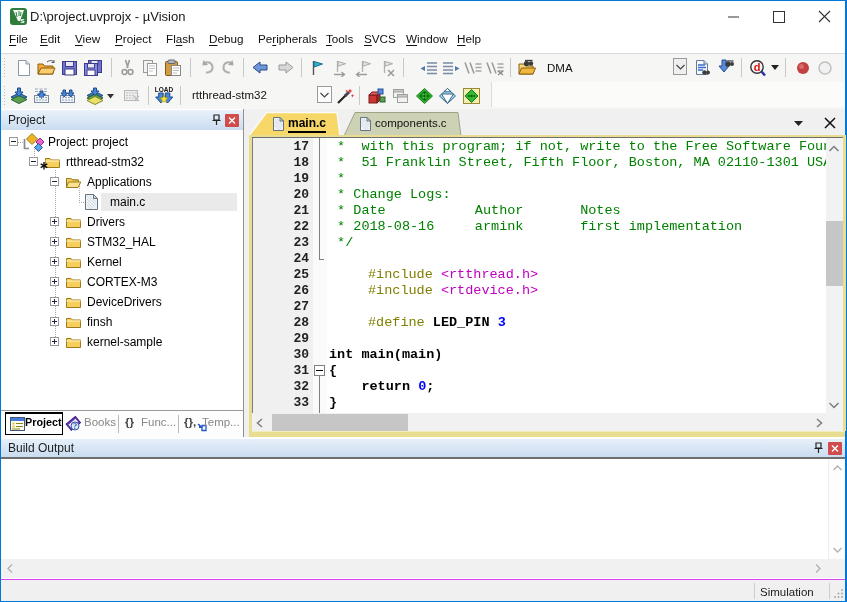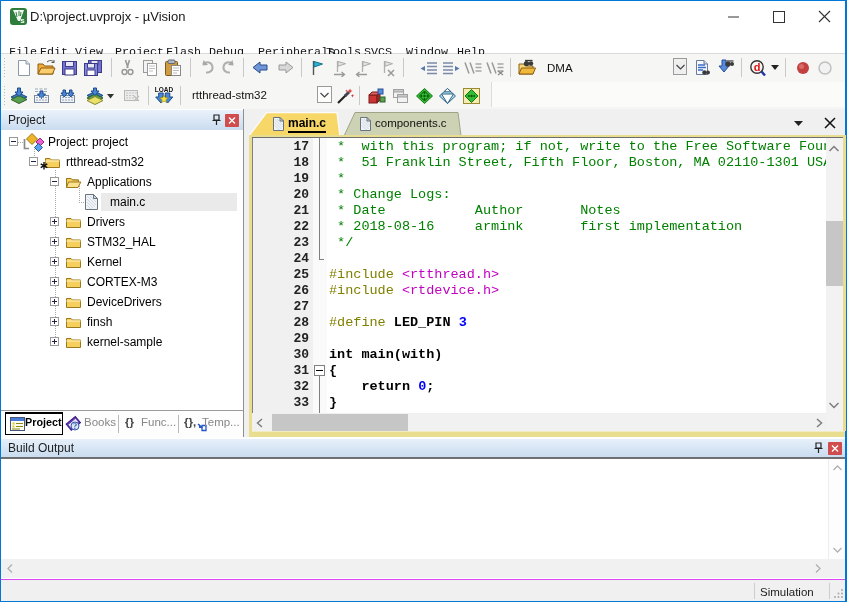--- a/index.html
+++ b/index.html
@@ -9,21 +9,21 @@
   border-left:1px solid #0078d7;border-top:1px solid #0078d7;
   border-right:2px solid #0078d7;border-bottom:2px solid #0078d7;
   box-sizing:border-box;background:#fff;}
 .abs{position:absolute;}
 
 #titlebar{left:0;top:0;width:844px;height:31px;background:#fff;}
 #title{left:29px;top:8px;font-size:13px;color:#171717;}
 
 #menubar{left:0;top:31px;width:844px;height:21px;background:#fff;
   border-bottom:1px solid #dadada;font-size:11.7px;color:#111;}
-#menubar span{position:absolute;top:13px;font-family:Liberation Mono, monospace;}
+#menubar span{position:absolute;top:0;}
 
 #tb1{left:0;top:53px;width:844px;height:28px;background:#f6f6f5;text-align:center;}
 #tb2{left:0;top:81px;width:844px;height:27px;background:#f6f6f5;border-bottom:2px solid #a8a8a8;}
 .tsep{position:absolute;top:4px;width:1px;height:19px;background:#c9c9c9;}
 .grip{position:absolute;left:2px;top:4px;width:3px;height:19px;
   background-image:repeating-linear-gradient(#bbb 0 1px,transparent 1px 3px);background-size:1px 100%;background-repeat:no-repeat;background-position:1px 0;}
 .ticon{position:absolute;top:5px;}
 
 #main{left:0;top:108px;width:844px;height:328px;background:#f0f0f0;}
 
@@ -46,21 +46,21 @@
 #editor{left:248px;top:0;width:596px;height:328px;background:#f0f0f0;}
 #tabbar{left:0;top:2px;width:596px;height:24px;background:#f0f0f0;}
 #codewrap{left:3px;top:29px;width:574px;height:275px;background:#fff;border-left:1px solid #808080;box-sizing:border-box;overflow:hidden;}
 #gutter{position:absolute;left:0;top:0;width:60px;height:275px;background:#f0f0f0;}
 #foldm{position:absolute;left:60px;top:0;width:14px;height:275px;background:#fafafa;}
 #codetext{position:absolute;left:76px;top:1px;font-family:"Liberation Mono",monospace;
   font-size:13.5px;line-height:16px;white-space:pre;color:#000;font-weight:bold;}
 #gutternums{position:absolute;right:4px;top:1px;text-align:center;
   font-family:"Liberation Mono",monospace;font-size:13px;line-height:16px;color:#222;font-weight:bold;}
 .cm{color:#008000;font-weight:normal;}
-.dir{color:#808000;font-weight:normal;}
+.dir{color:#808000;font-weight:normal;margin-left:39px;}
 .hdr{color:#c000c0;font-weight:normal;}
 .kw{color:#000000;}
 .num{color:#0000ff;}
 #vscroll{left:577px;top:29px;width:17px;height:293px;background:#f2f2f2;}
 #hscroll{left:3px;top:305px;width:574px;height:17px;background:#f1f1f1;}
 #ekhaki_b{left:0;top:322px;width:596px;height:6px;background:#e9dd90;border-top:1px solid #f3ecc0;box-sizing:border-box;}
 #ekhaki_r{left:594px;top:26px;width:3px;height:296px;background:#e9dd90;}
 #ekhaki_t{left:0;top:26px;width:597px;height:2px;background:#e9dd90;}
 #edark{left:3px;top:28px;width:591px;height:1px;background:#6e6e6e;}
 #ekhaki_l{left:0;top:26px;width:3px;height:302px;background:#e9dd90;}
@@ -533,21 +533,21 @@
 <span class="cm"> * Change Logs:</span>
 <span class="cm"> * Date           Author       Notes</span>
 <span class="cm"> * 2018-08-16     armink       first implementation</span>
 <span class="cm"> */</span>
 
 <span class="dir">#include</span><span class="hdr"> &lt;rtthread.h&gt;</span>
 <span class="dir">#include</span><span class="hdr"> &lt;rtdevice.h&gt;</span>
 
 <span class="dir">#define</span> LED_PIN <span class="num">3</span>
 
-<span class="kw">int</span> main(<span class="kw">with</span>)
+<span class="kw">int</span> main(<span class="kw">main</span>)
 {
     <span class="kw">return</span> <span class="num">0</span>;
 }</div>
       </div>
       <div class="abs" id="vscroll">
         <svg class="abs" style="left:3px;top:7px" width="10" height="7">
             <path d="M0.5 6 L5 1.5 L9.5 6" fill="none" stroke="#7d7d7d" stroke-width="1.5"></path>
           </svg>
         <div class="abs" style="left:0;top:83px;width:17px;height:65px;background:#c6c6c6"></div>
         <svg class="abs" style="left:3px;top:264px" width="10" height="7">

